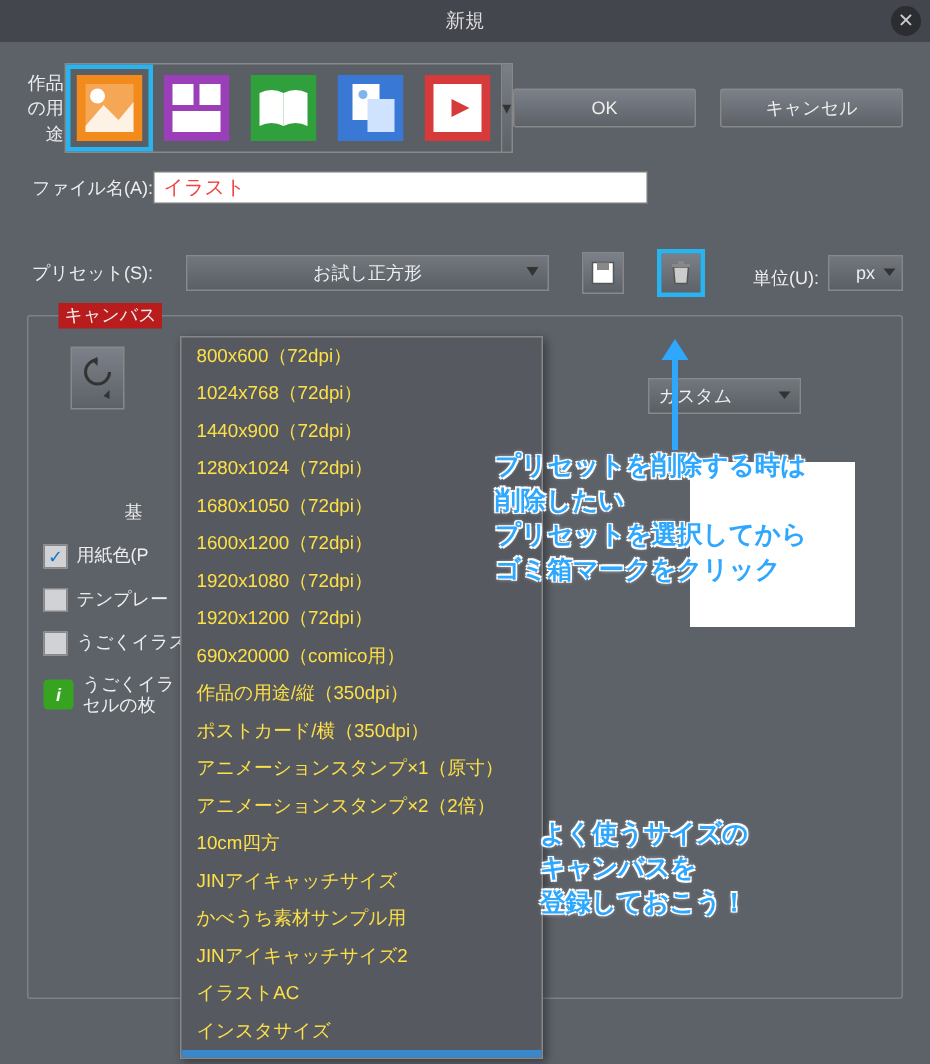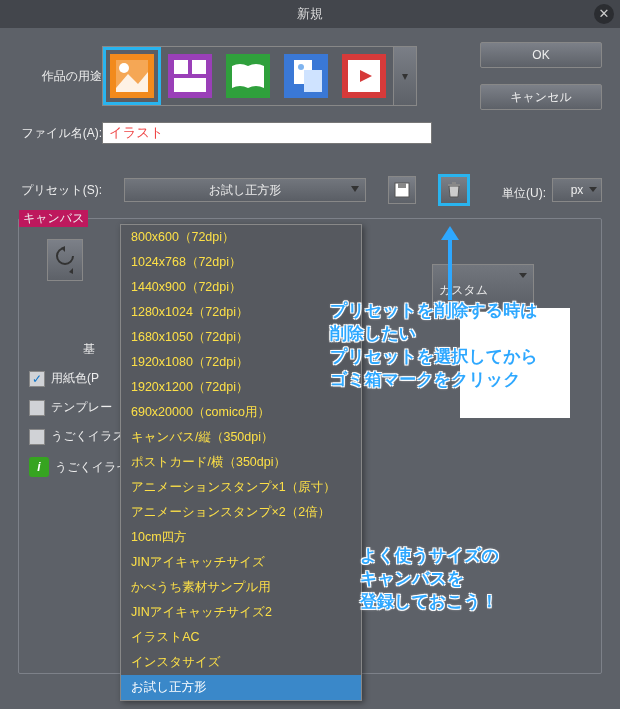--- a/index.html
+++ b/index.html
@@ -5,42 +5,42 @@
 html,body{margin:0;padding:0;width:620px;height:709px;background:#5d6168;font-family:"Meiryo","Hiragino Kaku Gothic Pro",sans-serif;font-size:12px;color:#eee;overflow:hidden}
 .titlebar{height:28px;line-height:28px;text-align:center;background:#43464c;position:relative;color:#ddd;font-size:13px}
 .close-btn{position:absolute;right:6px;top:4px;width:20px;height:20px;border-radius:50%;background:#2b2d31;color:#ccc;text-align:center;line-height:20px;font-size:13px;cursor:pointer}
 .body{position:relative;padding:14px 18px}
 .row{display:flex;align-items:center;margin-bottom:12px}
 .lbl{width:84px;text-align:right;padding-right:0;color:#eee}
 .purpose-tiles{display:flex;border:1px solid #888;background:#5a5e65}
 .tile{width:50px;height:50px;margin:4px;display:flex;align-items:center;justify-content:center;box-sizing:border-box}
 .tile.sel{outline:3px solid #29b4ef;outline-offset:1px}
 .dropdown-arrow{width:22px;height:58px;display:flex;align-items:center;justify-content:center;color:#333;border:1px solid #888;border-left:none;background:linear-gradient(#7a7e86,#5d6168)}
-.btns{margin-left:auto;display:flex;flex-direction:column;gap:16px}
+.btns{margin-left:auto;display:flex;flex-direction:row;gap:16px}
 .btn{width:120px;height:24px;border:1px solid #888;background:linear-gradient(#7c8088,#5d6168);color:#eee;text-align:center;line-height:24px;border-radius:2px;cursor:pointer}
 .txt-input{flex:1;height:22px;background:#fff;color:#ef4444;border:1px solid #777;padding:2px 6px;box-sizing:border-box}
 .preset-row{display:flex;align-items:center;margin-top:30px;gap:22px}
 .preset-dd{flex:0 0 240px;height:22px;border:1px solid #888;background:linear-gradient(#72767d,#5a5e65);display:flex;align-items:center;justify-content:center;color:#eee;position:relative;cursor:pointer}
 .preset-dd .arrow{position:absolute;right:6px;top:7px;width:0;height:0;border-left:4px solid transparent;border-right:4px solid transparent;border-top:6px solid #333}
 .sq-btn{width:26px;height:26px;border:1px solid #888;background:linear-gradient(#7c8088,#5d6168);display:flex;align-items:center;justify-content:center;cursor:pointer}
 .sq-btn.hl{border:3px solid #29b4ef}
 .unit-wrap{margin-left:auto;display:flex;align-items:flex-end;gap:6px}
 .unit-dd{width:48px;height:22px;border:1px solid #888;background:linear-gradient(#72767d,#5a5e65);display:flex;align-items:center;justify-content:center;position:relative;cursor:pointer}
 .unit-dd .arrow{position:absolute;right:4px;top:8px;width:0;height:0;border-left:4px solid transparent;border-right:4px solid transparent;border-top:5px solid #333}
 .group{margin-top:12px;border:1px solid #7d8189;border-radius:2px;padding:12px 10px;position:relative;height:430px}
-.group-title{position:absolute;top:-9px;left:0;background:#be185d;padding:0 4px}
+.group-title{position:absolute;top:-9px;left:20px;background:#b91c1c;padding:0 4px}
 .rotate-ico{margin:8px 0 0 18px;width:34px;height:40px;border:1px solid #888;background:linear-gradient(#7c8088,#5d6168);display:flex;align-items:center;justify-content:center;cursor:pointer}
 .opt{display:flex;align-items:center;gap:6px;margin-top:12px}
 .cb{width:14px;height:14px;border:1px solid #888;background:#d0d2d6;display:inline-flex;align-items:center;justify-content:center;cursor:pointer}
 .cb.checked::after{content:"✓";color:#1276c9;font-size:12px;line-height:12px}
 .info-ico{width:20px;height:20px;background:#36a420;border-radius:3px;color:#fff;display:flex;align-items:center;justify-content:center;font-weight:bold;font-style:italic}
 .dd-list{position:absolute;left:120px;top:224px;width:240px;background:#56595f;border:1px solid #888;box-shadow:2px 2px 6px rgba(0,0,0,.4);z-index:5;max-height:480px;overflow:hidden}
 .dd-item{padding:4px 10px;color:#fde047;cursor:pointer;font-size:12.5px}
 .dd-item.sel{background:#3a88c9;color:#fff}
-.custom-dd{position:absolute;right:86px;top:264px;width:88px;height:22px;border:1px solid #888;background:linear-gradient(#72767d,#5a5e65);display:flex;align-items:flex-end;padding:12px 6px;cursor:pointer;z-index:2}
+.custom-dd{position:absolute;right:86px;top:252px;width:88px;height:22px;border:1px solid #888;background:linear-gradient(#72767d,#5a5e65);display:flex;align-items:center;padding:0 6px;cursor:pointer;z-index:2}
 .custom-dd .arrow{position:absolute;right:6px;top:8px;width:0;height:0;border-left:4px solid transparent;border-right:4px solid transparent;border-top:5px solid #333}
 .preview-box{position:absolute;right:50px;top:308px;width:110px;height:110px;background:#fff;z-index:1}
 .annot{position:absolute;font-size:17px;font-weight:bold;color:#2ea8ff;text-shadow:-1px -1px 0 #fff,1px -1px 0 #fff,-1px 1px 0 #fff,1px 1px 0 #fff,0 0 3px #fff;line-height:1.35;z-index:6}
 .annot1{left:330px;top:300px;width:280px}
 .annot2{left:360px;top:545px;width:250px}
 .arrow-line{position:absolute;left:448px;top:232px;width:4px;height:68px;background:#2ea8ff;z-index:6}
 .arrow-head{position:absolute;left:441px;top:226px;width:0;height:0;border-left:9px solid transparent;border-right:9px solid transparent;border-bottom:14px solid #2ea8ff;z-index:6}
 svg{display:block}
 </style>
 </head>
@@ -161,21 +161,21 @@
     <div class="opt">
       <span class="cb"></span>
       <span>テンプレー</span>
     </div>
     <div class="opt">
       <span class="cb"></span>
       <span>うごくイラス</span>
     </div>
     <div class="opt">
       <span class="info-ico">i</span>
-      <span style="display:flex;flex-direction:row;line-height:1.2">
+      <span style="display:flex;flex-direction:column;line-height:1.2">
         <span>うごくイラ</span>
         <span>セルの枚</span>
       </span>
     </div>
   </div>
 
 </div>
 
 <div class="custom-dd">
   <span>カスタム</span>
@@ -183,24 +183,25 @@
 </div>
 
 <div class="preview-box"></div>
 
 <div class="dd-list" id="preset-list">
     <div class="dd-item">800x600（72dpi）</div>
     <div class="dd-item">1024x768（72dpi）</div>
     <div class="dd-item">1440x900（72dpi）</div>
     <div class="dd-item">1280x1024（72dpi）</div>
     <div class="dd-item">1680x1050（72dpi）</div>
+    <div class="dd-item">1600x1200（72dpi）</div>
     <div class="dd-item">1920x1080（72dpi）</div>
     <div class="dd-item">1920x1200（72dpi）</div>
     <div class="dd-item">690x20000（comico用）</div>
-    <div class="dd-item">キャンバス/縦（350dpi）</div>
+    <div class="dd-item">作品の用途/縦（350dpi）</div>
     <div class="dd-item">ポストカード/横（350dpi）</div>
     <div class="dd-item">アニメーションスタンプ×1（原寸）</div>
     <div class="dd-item">アニメーションスタンプ×2（2倍）</div>
     <div class="dd-item">10cm四方</div>
     <div class="dd-item">JINアイキャッチサイズ</div>
     <div class="dd-item">かべうち素材サンプル用</div>
     <div class="dd-item">JINアイキャッチサイズ2</div>
     <div class="dd-item">イラストAC</div>
     <div class="dd-item">インスタサイズ</div>
     <div class="dd-item sel">お試し正方形</div>

